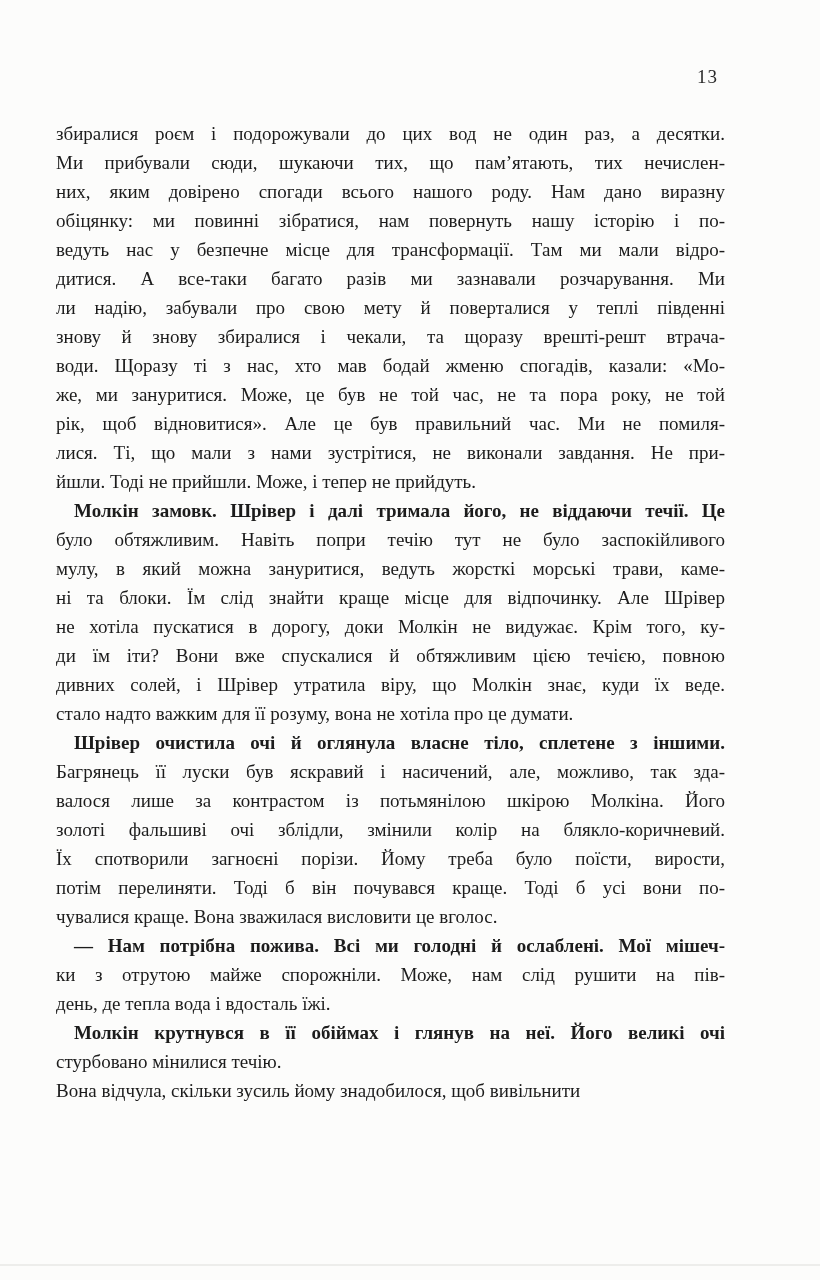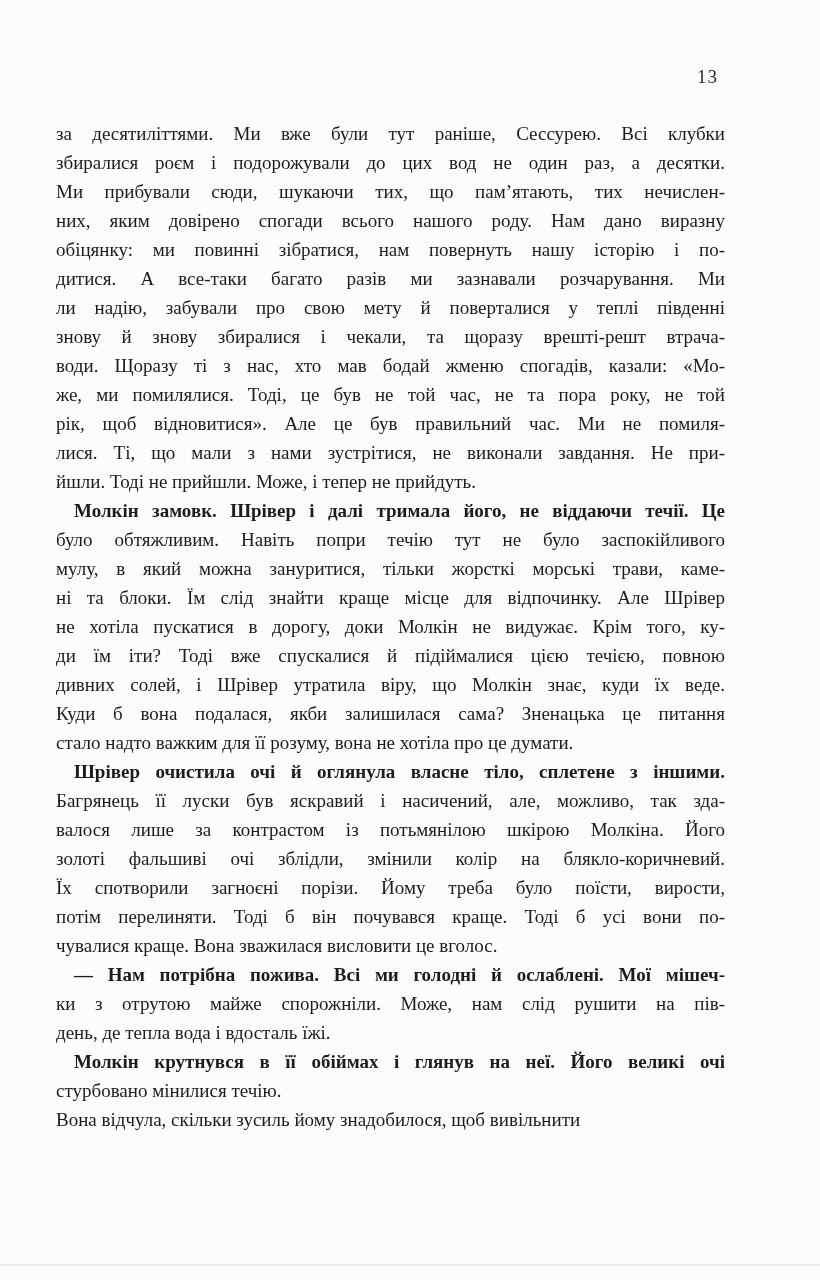--- a/index.html
+++ b/index.html
@@ -64,41 +64,40 @@
   }
 </style>
 </head>
 <body>
 
 <div class="scan-page">
 
   <div class="page-number">13</div>
 
   <div class="text-block">
-      <div class="line">за десятиліттями. Ми вже були тут раніше, Сессурею. Всі клубки</div>
       <div class="line">збиралися роєм і подорожували до цих вод не один раз, а десятки.</div>
       <div class="line">Ми прибували сюди, шукаючи тих, що пам’ятають, тих нечислен-</div>
       <div class="line">них, яким довірено спогади всього нашого роду. Нам дано виразну</div>
       <div class="line">обіцянку: ми повинні зібратися, нам повернуть нашу історію і по-</div>
+      <div class="line">ведуть нас у безпечне місце для трансформації. Там ми мали відро-</div>
       <div class="line">дитися. А все-таки багато разів ми зазнавали розчарування. Ми</div>
       <div class="line">ли надію, забували про свою мету й поверталися у теплі південні</div>
       <div class="line">знову й знову збиралися і чекали, та щоразу врешті-решт втрача-</div>
       <div class="line">води. Щоразу ті з нас, хто мав бодай жменю спогадів, казали: «Мо-</div>
-      <div class="line">же, ми помилялися. Тоді, це був не той час, не та пора року, не той</div>
+      <div class="line">же, ми зануритися. Може, це був не той час, не та пора року, не той</div>
       <div class="line">рік, щоб відновитися». Але це був правильний час. Ми не помиля-</div>
       <div class="line">лися. Ті, що мали з нами зустрітися, не виконали завдання. Не при-</div>
       <div class="line last">йшли. Тоді не прийшли. Може, і тепер не прийдуть.</div>
       <div class="line indent">Молкін замовк. Шрівер і далі тримала його, не віддаючи течії. Це</div>
       <div class="line">було обтяжливим. Навіть попри течію тут не було заспокійливого</div>
-      <div class="line">мулу, в який можна зануритися, тільки жорсткі морські трави, каме-</div>
+      <div class="line">мулу, в який можна зануритися, ведуть жорсткі морські трави, каме-</div>
       <div class="line">ні та блоки. Їм слід знайти краще місце для відпочинку. Але Шрівер</div>
       <div class="line">не хотіла пускатися в дорогу, доки Молкін не видужає. Крім того, ку-</div>
-      <div class="line">ди їм іти? Тоді вже спускалися й підіймалися цією течією, повною</div>
+      <div class="line">ди їм іти? Вони вже спускалися й обтяжливим цією течією, повною</div>
       <div class="line">дивних солей, і Шрівер утратила віру, що Молкін знає, куди їх веде.</div>
-      <div class="line">Куди б вона подалася, якби залишилася сама? Зненацька це питання</div>
       <div class="line last">стало надто важким для її розуму, вона не хотіла про це думати.</div>
       <div class="line indent">Шрівер очистила очі й оглянула власне тіло, сплетене з іншими.</div>
       <div class="line">Багрянець її луски був яскравий і насичений, але, можливо, так зда-</div>
       <div class="line">валося лише за контрастом із потьмянілою шкірою Молкіна. Його</div>
       <div class="line">золоті фальшиві очі зблідли, змінили колір на блякло-коричневий.</div>
       <div class="line">Їх спотворили загноєні порізи. Йому треба було поїсти, вирости,</div>
       <div class="line">потім перелиняти. Тоді б він почувався краще. Тоді б усі вони по-</div>
       <div class="line last">чувалися краще. Вона зважилася висловити це вголос.</div>
       <div class="line indent">— Нам потрібна пожива. Всі ми голодні й ослаблені. Мої мішеч-</div>
       <div class="line">ки з отрутою майже спорожніли. Може, нам слід рушити на пів-</div>

